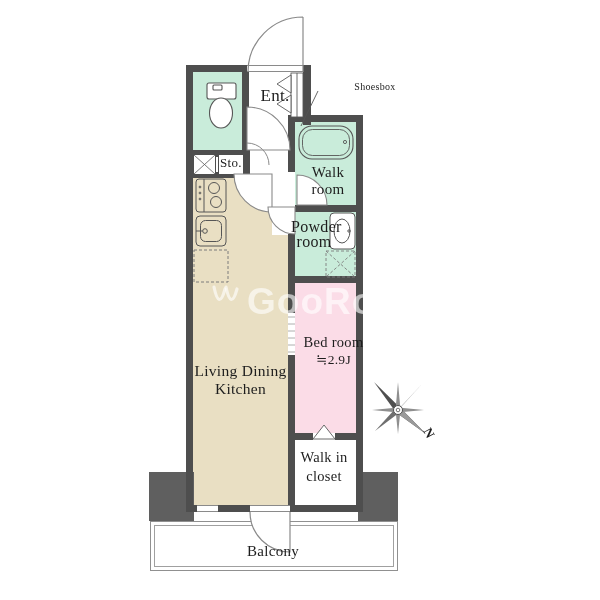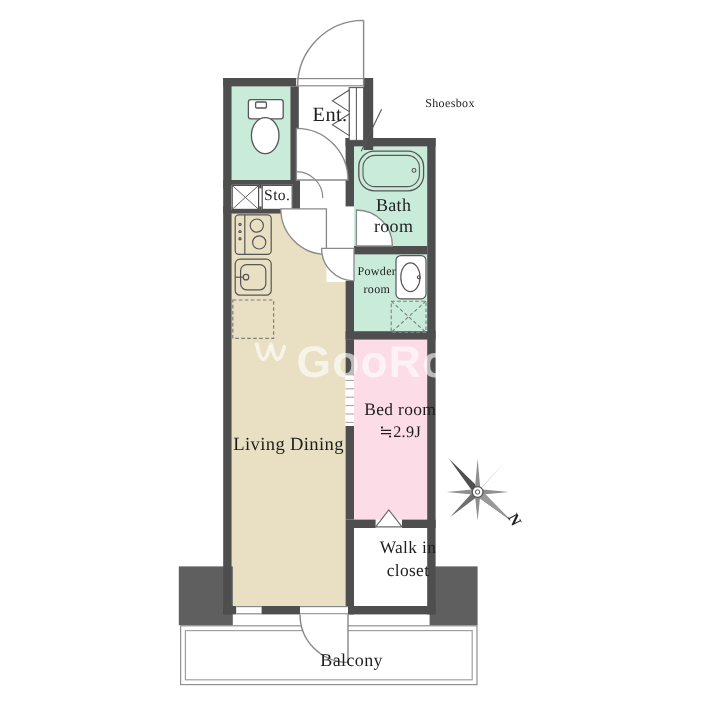--- a/index.html
+++ b/index.html
@@ -177,33 +177,34 @@
       <path d="M3,6 Q8,30 14,8" fill="none" stroke="rgba(255,255,255,0.62)" stroke-width="3.2" stroke-linecap="round"></path>
       <path d="M15,6 Q20,30 26,8" fill="none" stroke="rgba(255,255,255,0.62)" stroke-width="3.2" stroke-linecap="round"></path>
     </svg>
     <span>GooRooM</span>
   </div>
 
   <div class="lbl" style="left:246px;top:86px;width:58px;font-size:17px;">Ent.</div>
   <div class="lbl" style="left:319px;top:81px;width:70px;font-size:10px;text-align:center;margin-left:21px;">Shoesbox</div>
   <div class="lbl" style="left:216px;top:156px;width:30px;font-size:13px;">Sto.</div>
   <div class="lbl" style="left:300px;top:164px;width:56px;font-size:15px;line-height:17px;">
-    <div>Bath</div>
+    <div>Walk</div>
     <div>room</div>
   </div>
-  <div class="lbl" style="left:291px;top:219px;width:46px;font-size:10px;line-height:15px;">
+  <div class="lbl" style="left:291px;top:219px;width:46px;font-size:16px;line-height:15px;">
     <div>Powder</div>
     <div>room</div>
   </div>
   <div class="lbl" style="left:193px;top:322px;width:95px;font-size:15.5px;line-height:17.5px;margin-top:40px;">
     <div>Living Dining</div>
+    <div>Kitchen</div>
   </div>
   <div class="lbl" style="left:295px;top:334px;width:77px;font-size:14.5px;line-height:16px;">
     <div>Bed room</div>
     <div style="font-size:13.5px;margin-top:2px;">≒2.9J</div>
   </div>
-  <div class="lbl" style="left:295px;top:448px;width:58px;font-size:14.5px;line-height:19px;padding-left:16px;">
+  <div class="lbl" style="left:295px;top:448px;width:58px;font-size:14.5px;line-height:19px;">
     <div>Walk in</div>
     <div>closet</div>
   </div>
-  <div class="lbl" style="left:150px;top:543px;width:246px;font-size:15px;padding-left:20px;">Balcony</div>
+  <div class="lbl" style="left:150px;top:543px;width:246px;font-size:15px;">Balcony</div>
 
 </div>
 
 </body></html>

